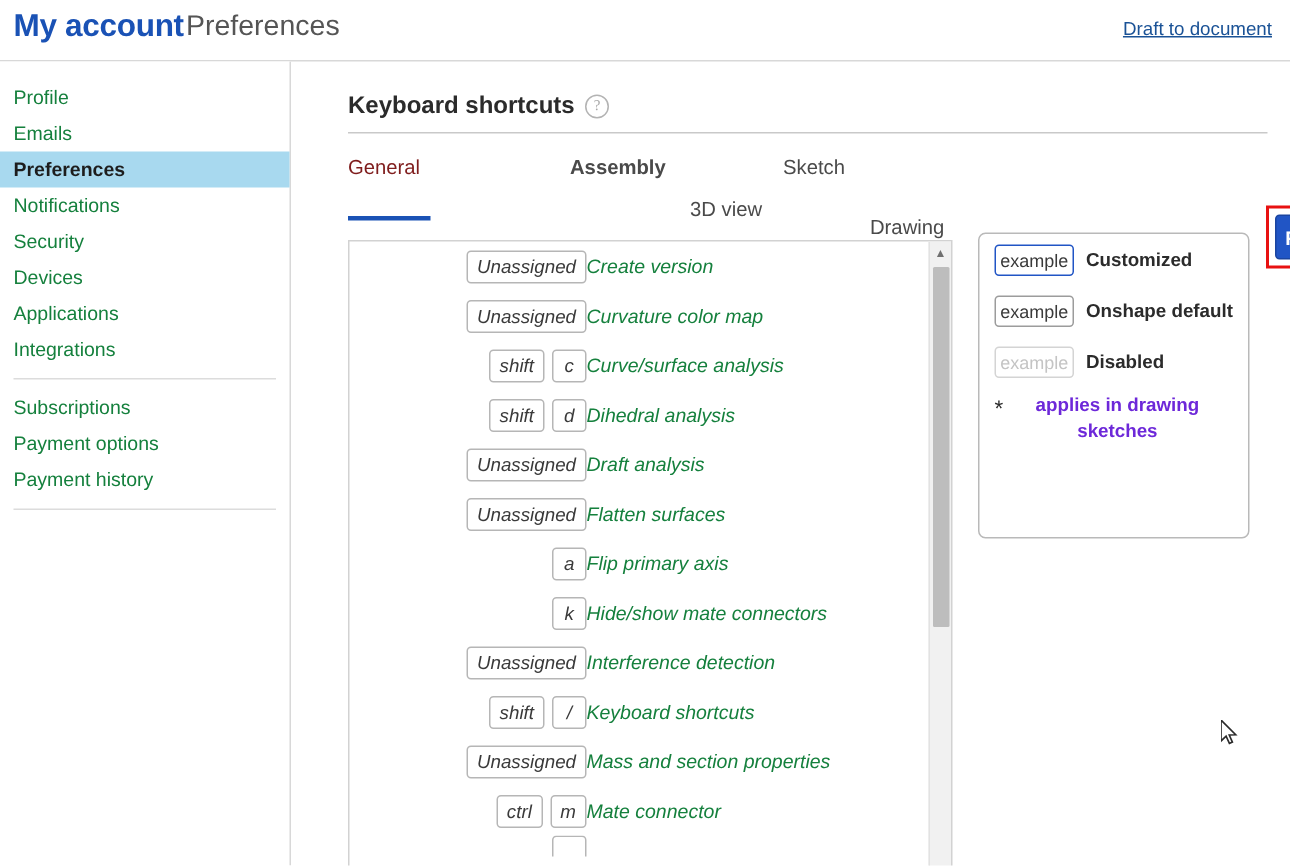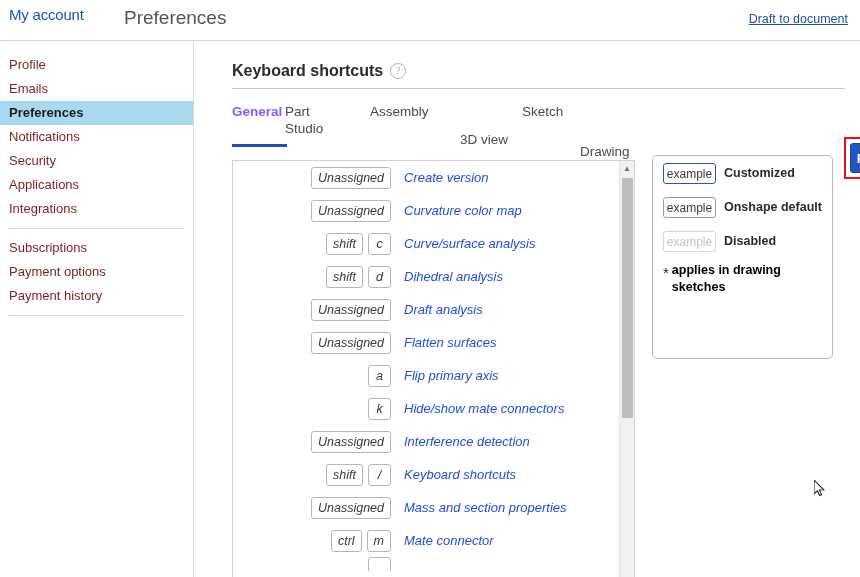--- a/index.html
+++ b/index.html
@@ -21,22 +21,22 @@
   #topbar {
     position: absolute;
     left: 0; top: 0;
     width: 860px; height: 40px;
     background: #ffffff;
     border-bottom: 1px solid #d8d8d8;
   }
   #brand-title {
     position: absolute;
     left: 9px; top: 6px;
-    font-size: 15px;
-    font-weight: normal;
+    font-size: 21px;
+    font-weight: bold;
     color: #1a52b5;
     letter-spacing: -0.2px;
   }
   #page-subtitle {
     position: absolute;
     left: 124px; top: 7px;
     font-size: 19px;
     font-weight: normal;
     color: #555555;
   }
@@ -57,21 +57,21 @@
     height: 536px;
     background: #ffffff;
     border-right: 1px solid #d8d8d8;
     box-sizing: border-box;
   }
   .nav-item {
     height: 24px;
     line-height: 24px;
     padding-left: 9px;
     font-size: 13px;
-    color: #7f1d1d;
+    color: #15803d;
     cursor: pointer;
     white-space: nowrap;
   }
   .nav-item.active {
     background: #a8d9ef;
     color: #1d1d1d;
     font-weight: bold;
   }
   .nav-spacer { height: 12px; }
   .nav-divider {
@@ -126,22 +126,22 @@
   .tab {
     position: absolute;
     top: 0;
     font-size: 13.5px;
     color: #4a4a4a;
     cursor: pointer;
     line-height: 17px;
     width: 66px;
   }
   .tab.active {
-    color: #8b5cf6;
-    font-weight: bold;
+    color: #7f1d1d;
+    font-weight: normal;
   }
   .tab.active::after {
     content: "";
     position: absolute;
     left: 0; top: 41px;
     width: 55px; height: 3px;
     background: #1a52b5;
   }
 
   
@@ -208,23 +208,22 @@
     border: 1px solid #b6b6b6;
     border-radius: 3px;
     background: #ffffff;
     font-size: 12.5px;
     color: #3a3a3a;
     text-align: center;
     cursor: pointer;
     white-space: nowrap;
   }
   .sc-label {
-    margin-left: 13px;
     font-size: 13px;
-    color: #1d4ed8;
+    color: #15803d;
     white-space: nowrap;
   }
   .sc-row.partial { height: 14px; overflow: hidden; align-items: flex-start; }
   .sc-row.partial .keycap { height: 20px; }
 
   
   #scrollbar {
     position: absolute;
     right: 0; top: 0;
     width: 15px;
@@ -301,22 +300,23 @@
   }
   #legend-note-star {
     font-size: 15px;
     color: #2b2b2b;
     line-height: 22px;
     margin-right: 3px;
   }
   #legend-note-text {
     font-size: 12.5px;
     font-weight: bold;
-    color: #000000;
+    color: #6d28d9;
     line-height: 17px;
+    text-align: center;
   }
 
   
   #cursor {
     position: absolute;
     left: 814px; top: 480px;
     width: 12px; height: 18px;
     pointer-events: none;
   }
 </style>
@@ -330,20 +330,21 @@
 </div>
 
 <div id="sidebar">
   <div class="nav-spacer"></div>
   <div id="nav-group-1">
       <div class="nav-item">Profile</div>
       <div class="nav-item">Emails</div>
       <div class="nav-item active">Preferences</div>
       <div class="nav-item">Notifications</div>
       <div class="nav-item">Security</div>
+      <div class="nav-item">Devices</div>
       <div class="nav-item">Applications</div>
       <div class="nav-item">Integrations</div>
     </div>
   <div class="nav-divider"></div>
   <div id="nav-group-2">
       <div class="nav-item">Subscriptions</div>
       <div class="nav-item">Payment options</div>
       <div class="nav-item">Payment history</div>
     </div>
   <div class="nav-divider"></div>
@@ -352,22 +353,21 @@
 <div id="main">
 
   <div id="section-head">
     <div id="section-title">Keyboard shortcuts</div>
     <div id="help-icon">?</div>
   </div>
   <div id="head-rule"></div>
 
   <div id="tabs">
       <div class="tab active" style="left: 0px;">General</div>
-      <div class="tab" style="left: 53px;">Part Studio</div>
-      <div class="tab" style="left: 138px;">Assembly</div>
+      <div class="tab" style="left: 148px; font-weight: bold;">Assembly</div>
       <div class="tab" style="left: 228px; margin-top: 28px;">3D view</div>
       <div class="tab" style="left: 290px;">Sketch</div>
       <div class="tab" style="left: 348px; margin-top: 40px;">Drawing</div>
     </div>
 
   <div id="reset-highlight"></div>
   <button id="reset-btn">Reset all</button>
 
   <div id="list-panel">
     <div id="list-inner">

